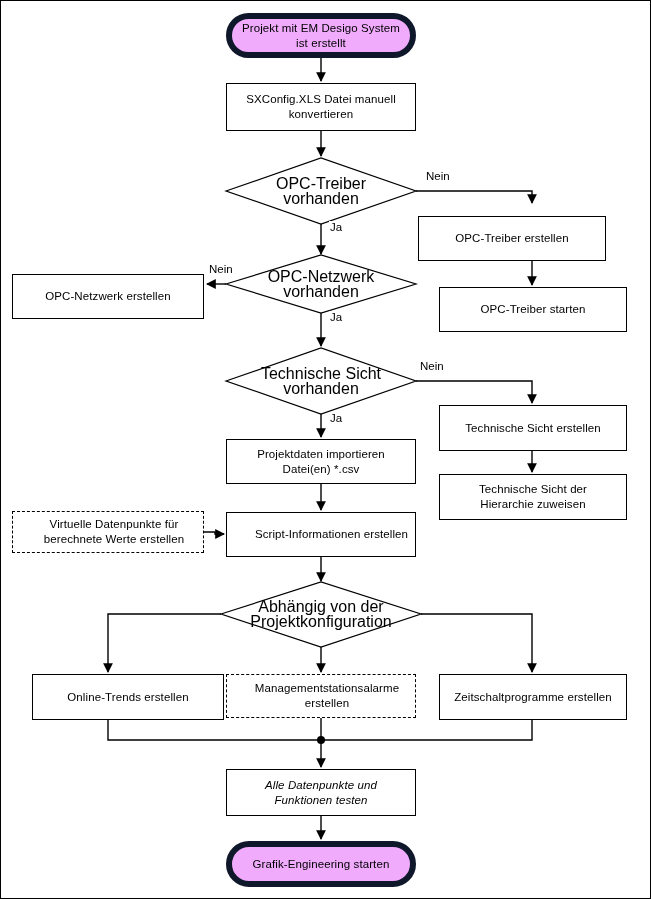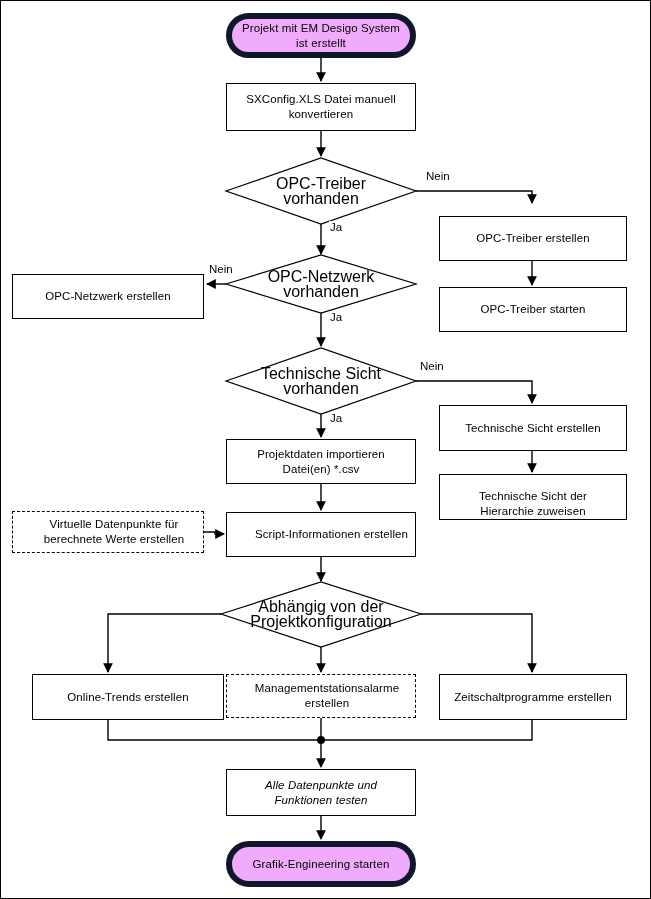--- a/index.html
+++ b/index.html
@@ -143,21 +143,21 @@
   <div class="node process" style="left:225px; top:82px; width:190px; height:48px;">
     <span><span>SXConfig.XLS Datei manuell</span><br><span>konvertieren</span></span>
   </div>
 
   <div class="decision-label" style="left:240px; top:167px; width:160px; height:46px;">
     <span><span>OPC-Treiber</span><br><span>vorhanden</span></span>
   </div>
   <div class="edge-label" style="left:424px; top:169px;">Nein</div>
   <div class="edge-label" style="left:328px; top:220px;">Ja</div>
 
-  <div class="node process" style="left:438px; top:215px; width:188px; height:45px;">
+  <div class="node process" style="left:417px; top:215px; width:188px; height:45px;">
     <span>OPC-Treiber erstellen</span>
   </div>
 
   <div class="node process" style="left:438px; top:286px; width:188px; height:45px;">
     <span>OPC-Treiber starten</span>
   </div>
 
   <div class="decision-label" style="left:240px; top:260px; width:160px; height:46px;">
     <span><span>OPC-Netzwerk</span><br><span>vorhanden</span></span>
   </div>
@@ -171,21 +171,21 @@
   <div class="decision-label" style="left:240px; top:357px; width:160px; height:46px;">
     <span><span>Technische Sicht</span><br><span>vorhanden</span></span>
   </div>
   <div class="edge-label" style="left:418px; top:359px;">Nein</div>
   <div class="edge-label" style="left:328px; top:411px;">Ja</div>
 
   <div class="node process" style="left:438px; top:404px; width:188px; height:46px;">
     <span>Technische Sicht erstellen</span>
   </div>
 
-  <div class="node process" style="left:438px; top:473px; width:188px; height:46px;align-items:flex-end;">
+  <div class="node process" style="left:438px; top:473px; width:188px; height:46px;">
     <span><span>Technische Sicht der</span><br><span>Hierarchie zuweisen</span></span>
   </div>
 
   <div class="node process" style="left:225px; top:438px; width:190px; height:45px;">
     <span><span>Projektdaten importieren</span><br><span>Datei(en) *.csv</span></span>
   </div>
 
   <div class="node process-dashed" style="left:11px; top:510px; width:192px; height:42px;">
     <span><span>Virtuelle Datenpunkte für</span><br><span>berechnete Werte erstellen</span></span>
   </div>

